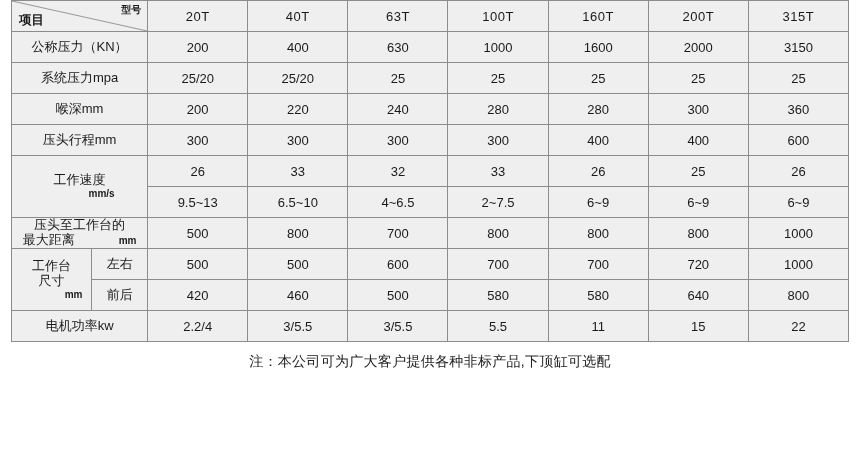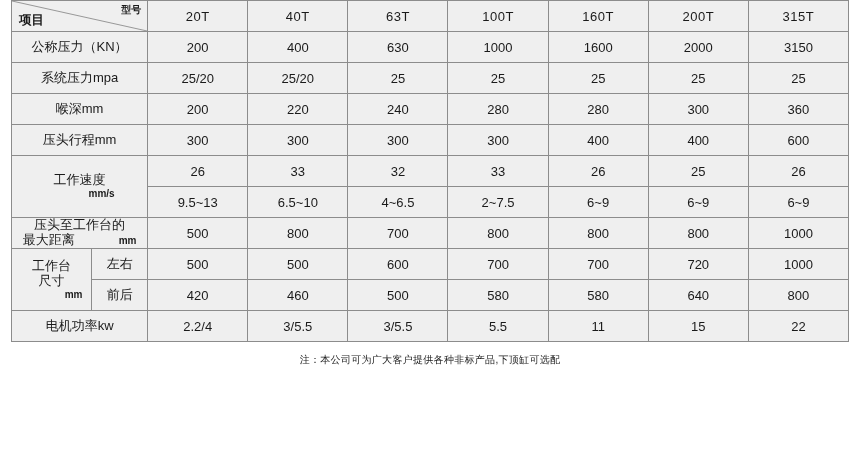--- a/index.html
+++ b/index.html
@@ -94,21 +94,21 @@
     font-weight: bold;
     margin-left: 44px;
   }
   .subcell {
     font-size: 12px;
     font-weight: bold;
     margin-top: 46px;
   }
   .note {
     text-align: center;
-    font-size: 10px;
+    font-size: 14px;
     color: #222;
     padding-top: 11px;
     letter-spacing: 0.3px;
     font-family: "Liberation Sans", sans-serif;
   }
   .stack {
     line-height: 1.2;
   }
 </style>
 </head>

